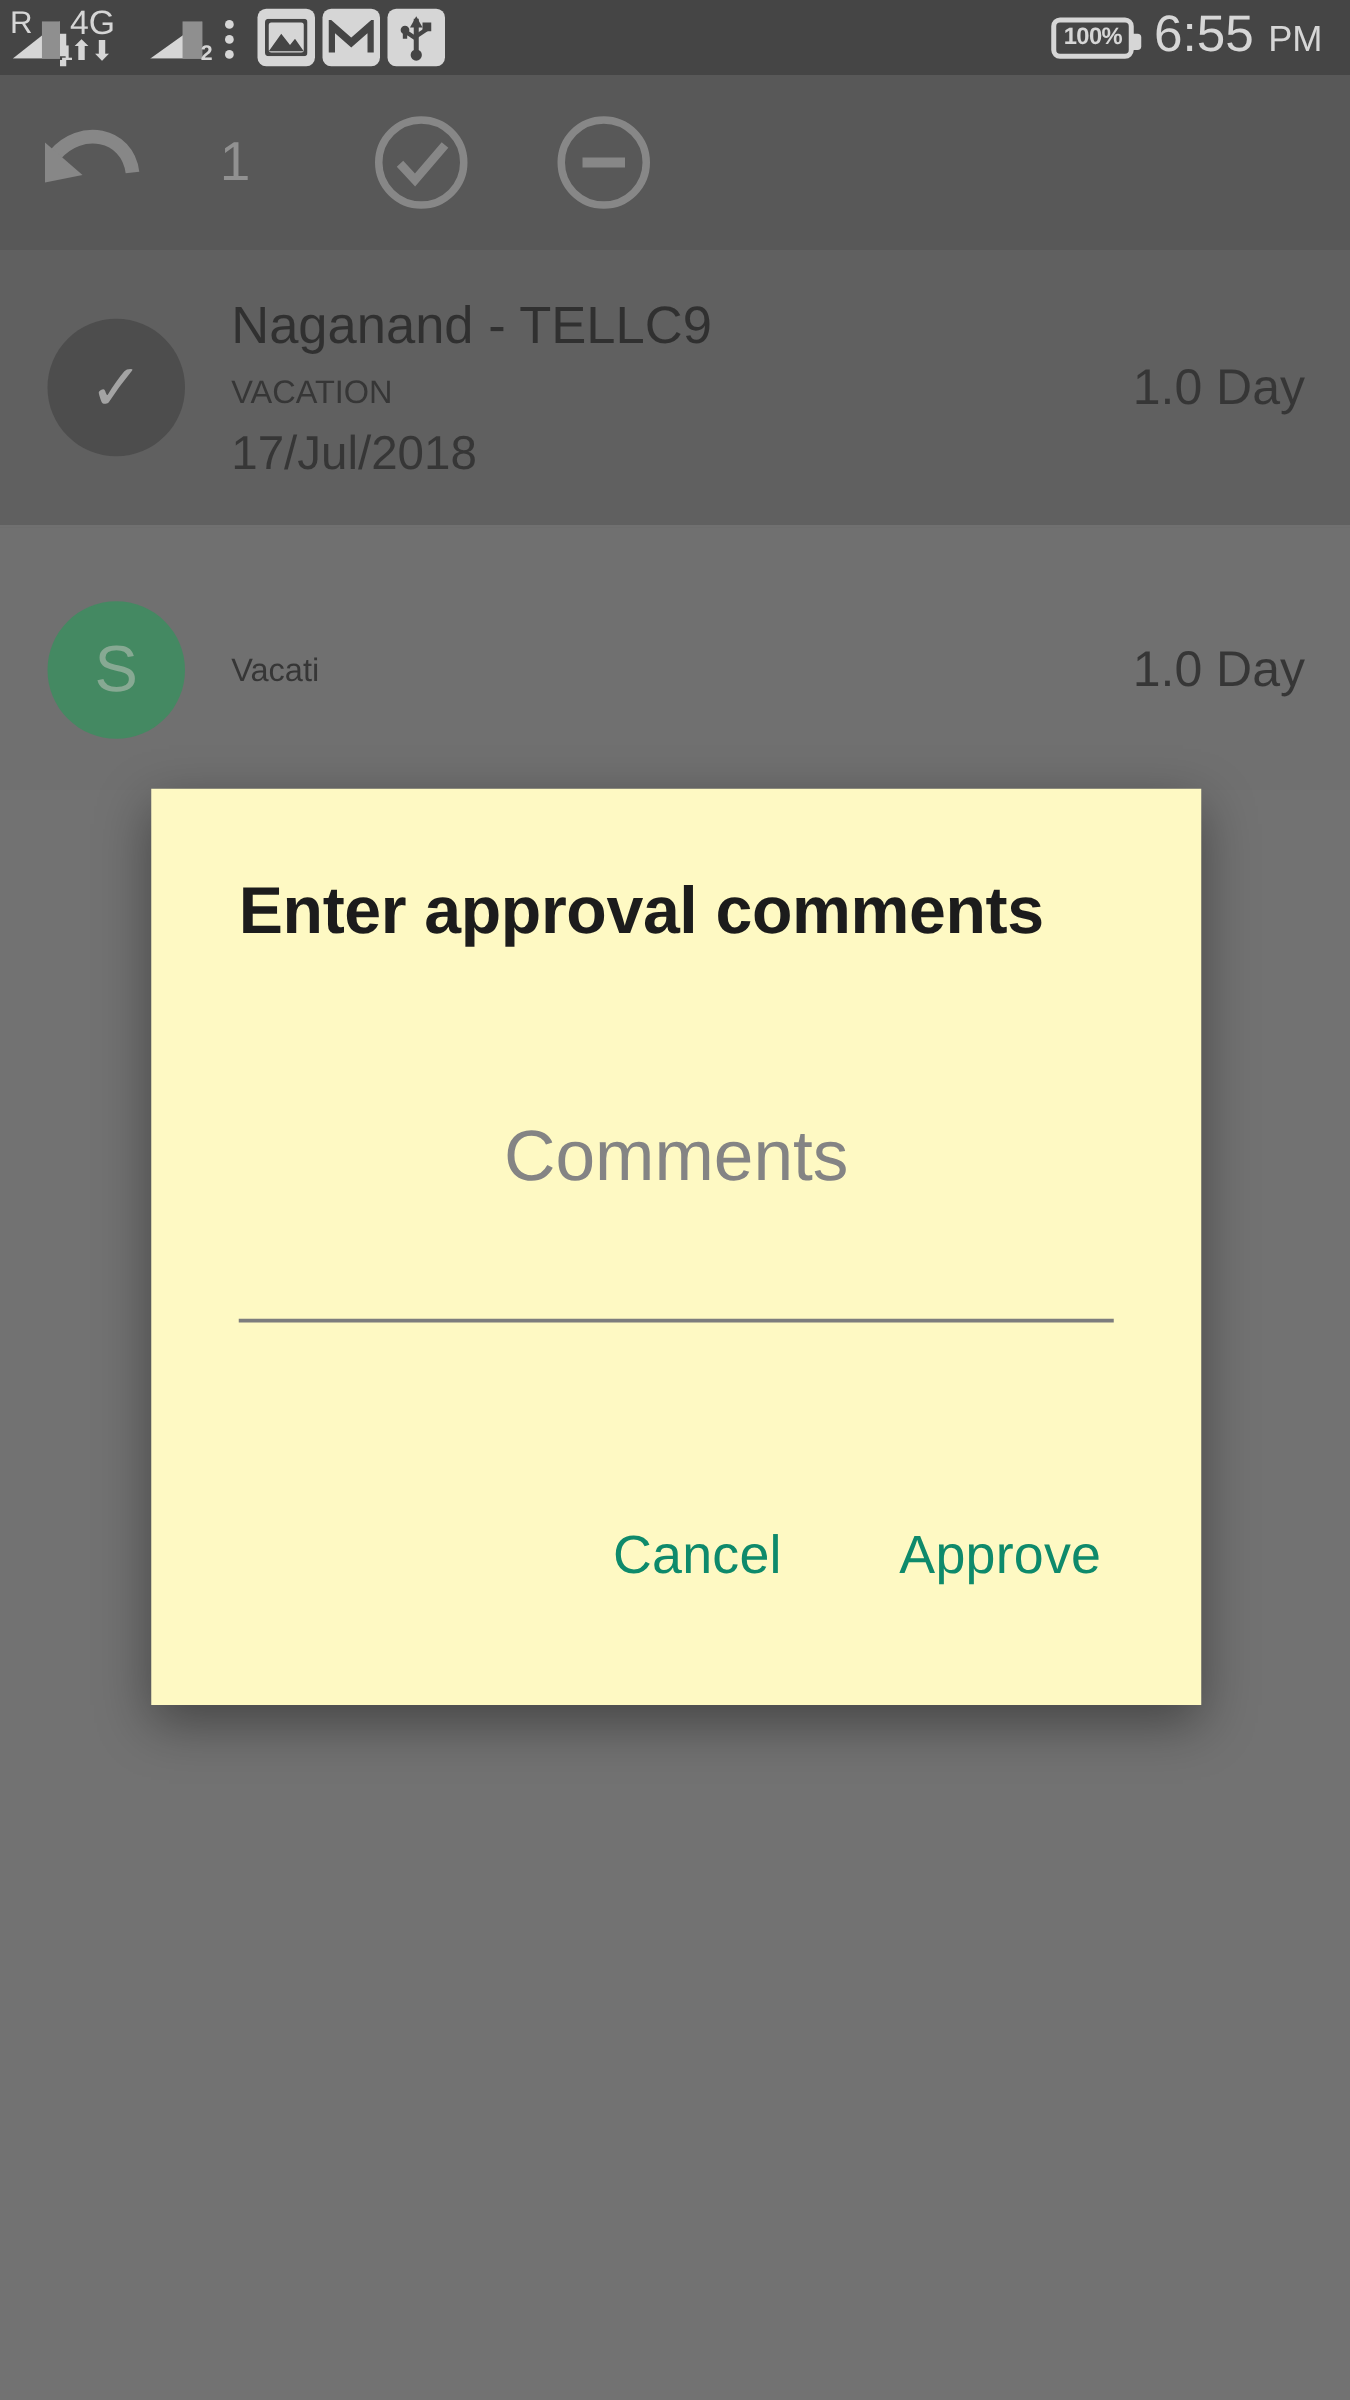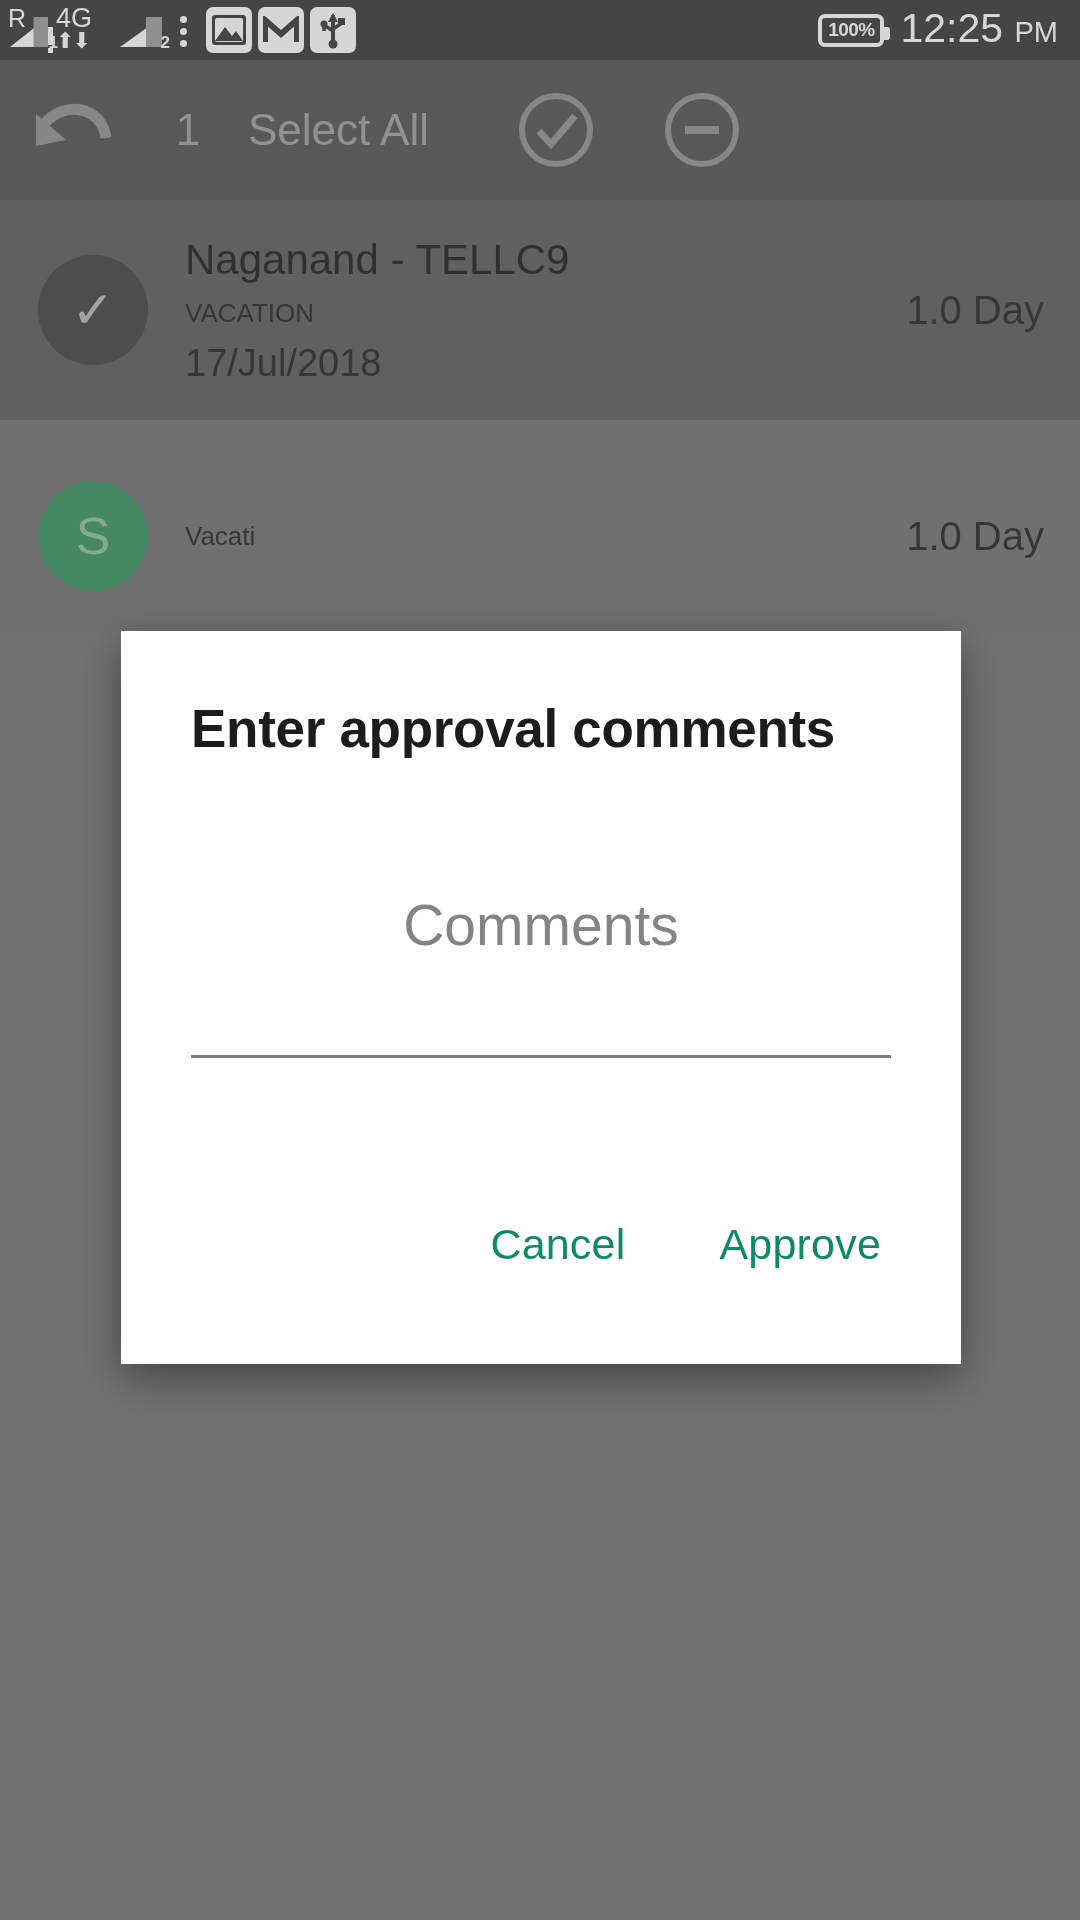--- a/index.html
+++ b/index.html
@@ -117,21 +117,21 @@
     background:rgba(120,120,120,0.30);
   }
   .scrim-lower{
     position:absolute; left:0; top:632px; width:1080px; height:1288px;
     background:#727272;
   }
 
   
   .dialog{
     position:absolute; left:121px; top:631px; width:840px; height:733px;
-    background:#ffffff;
+    background:#fef9c3;
     box-shadow:0 14px 40px rgba(0,0,0,0.40);
   }
   .dlg-title{
     position:absolute; left:70px; top:67px;
     font-size:53px; font-weight:bold; color:#1c1c1c; letter-spacing:-0.3px;
     white-space:nowrap;
   }
   .dlg-field{
     position:absolute; left:70px; top:268px; width:700px;
   }
@@ -208,35 +208,34 @@
       </svg>
     </div>
 
   </div>
 
   <div class="sb-right">
     <div class="battery">
       <span>100%</span>
     </div>
     <div class="clock">
-      <span>12:25</span>
+      <span>6:55</span>
       <span class="ampm">PM</span>
     </div>
   </div>
 </div>
 
 <div class="toolbar">
   <div class="tb-undo">
     <svg width="100" height="100" viewBox="0 0 100 100">
       <path d="M22 44 C42 20, 80 26, 84 58" stroke="#8e8e8e" stroke-width="11" fill="none" stroke-linecap="butt"></path>
       <path d="M14 34 L14 66 L44 60 Z" fill="#8e8e8e"></path>
     </svg>
   </div>
   <div class="tb-count">1</div>
-  <div class="tb-selectall">Select All</div>
 
   <div class="tb-icon tb-check">
     <svg width="78" height="78" viewBox="0 0 78 78">
       <circle cx="39" cy="39" r="34" fill="none" stroke="#8e8e8e" stroke-width="6"></circle>
       <path d="M22 40 L34 53 L58 25" fill="none" stroke="#8e8e8e" stroke-width="7" stroke-linecap="butt"></path>
     </svg>
   </div>
 
   <div class="tb-icon tb-minus">
     <svg width="78" height="78" viewBox="0 0 78 78">

